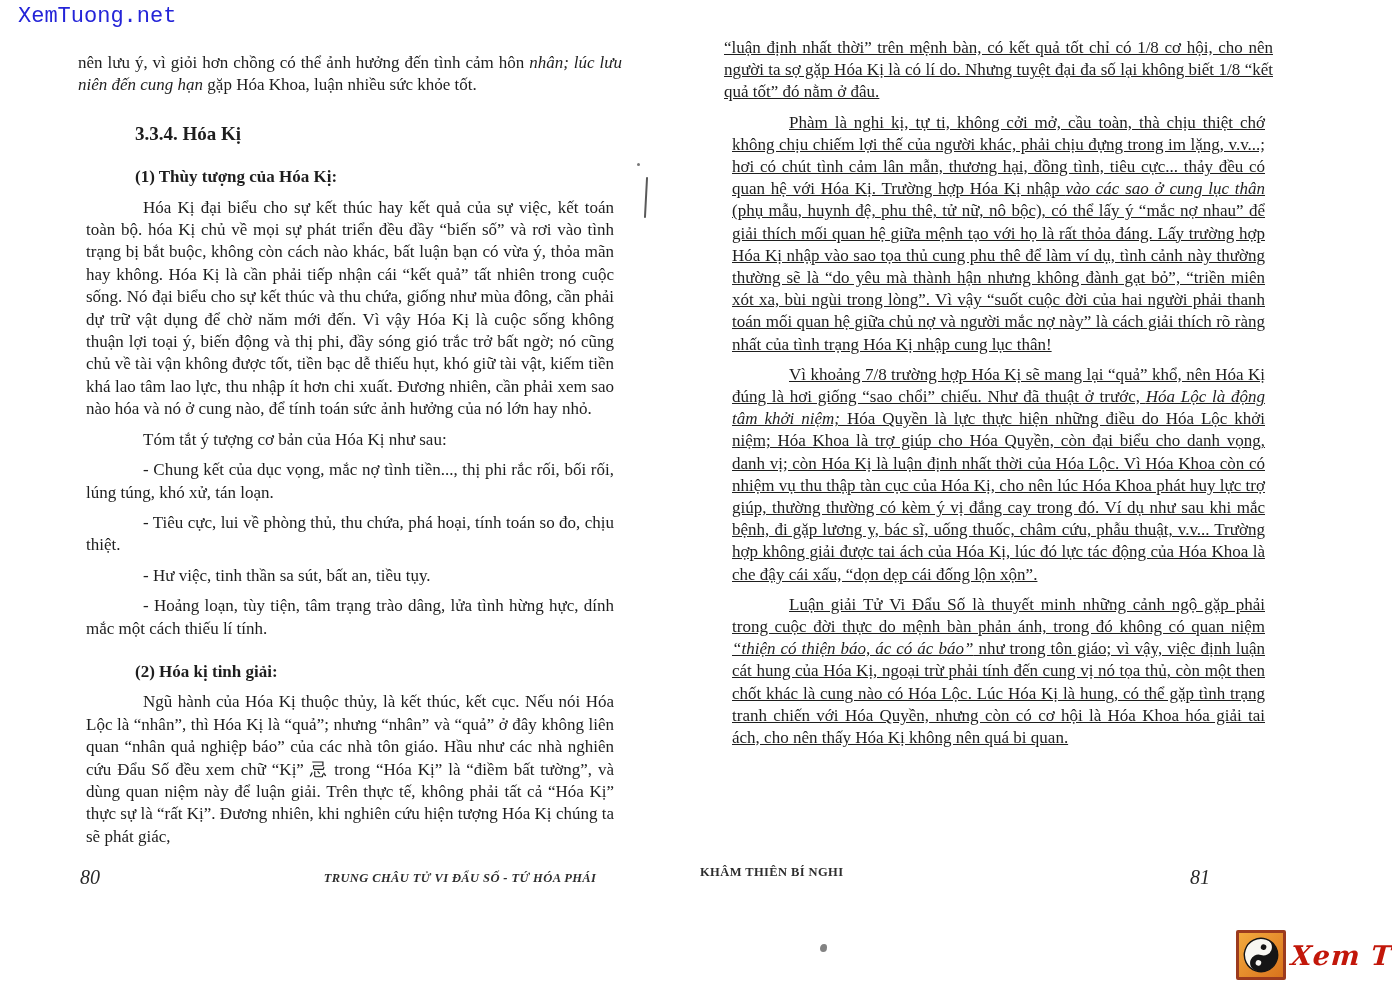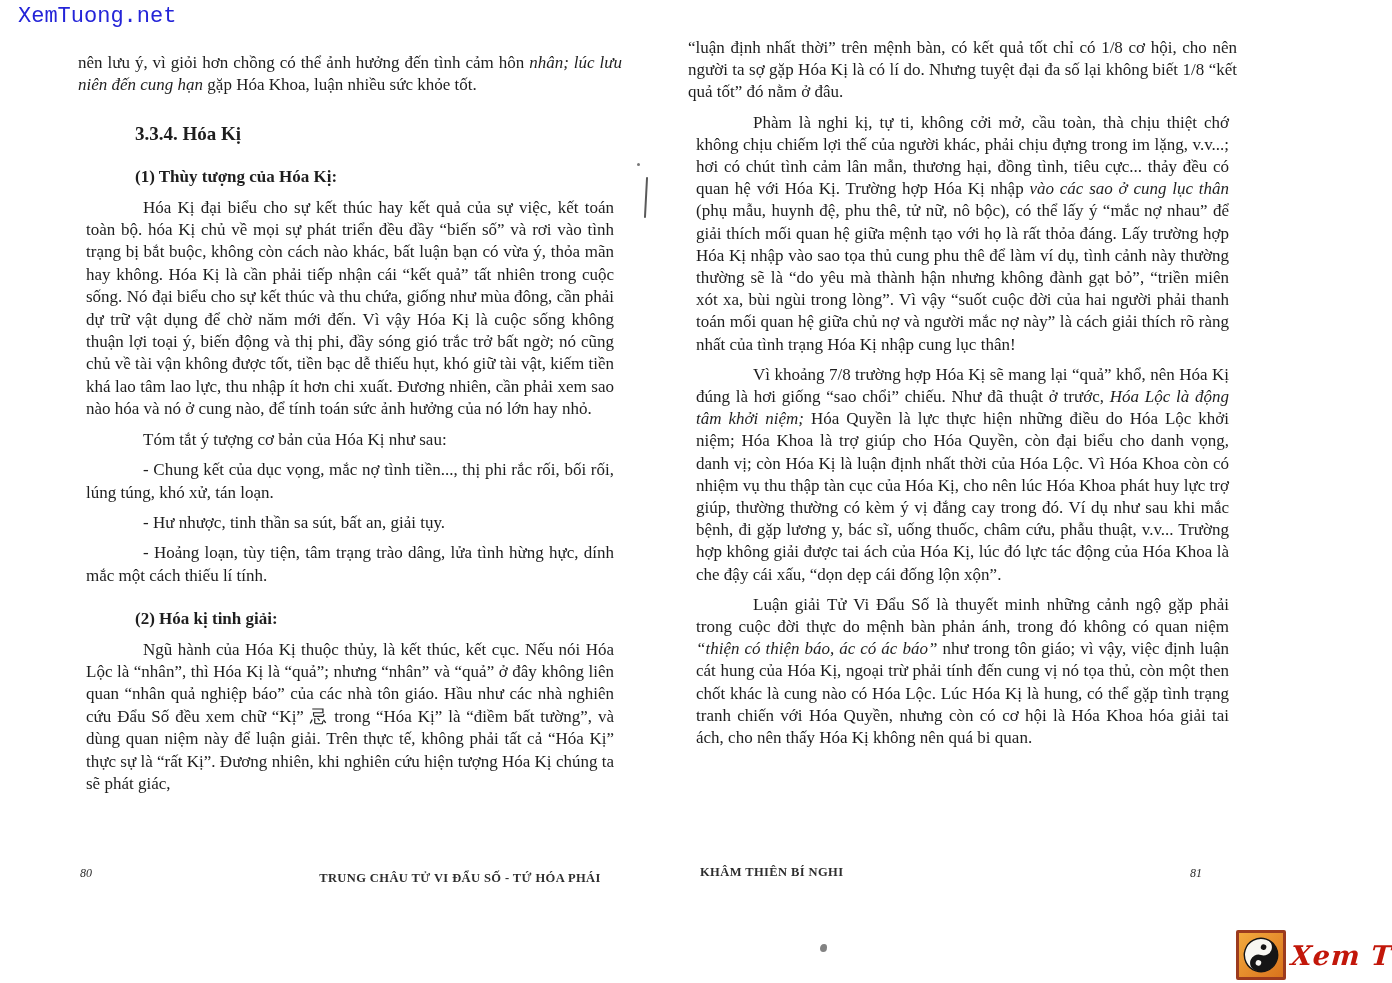--- a/index.html
+++ b/index.html
@@ -9,32 +9,32 @@
     font-family:"Liberation Serif", serif;
   }
   .col{
     position:absolute;
     text-align:justify;
     font-size:17px;
     line-height:22.4px;
     color:#1e1e1e;
   }
   #left-col{left:78px;top:52px;width:544px;}
-  #right-col{left:688px;top:37px;width:549px;line-height:22.2px;}
+  #right-col{left:724px;top:37px;width:549px;line-height:22.2px;text-decoration:underline;}
   .p{margin:8px;text-indent:57px;}
   .p0{margin:0;text-indent:0;}
   .h1{margin:26px 0 0 57px;font-weight:bold;font-size:19px;text-align:left;}
   .h2{margin:21px 0 0 57px;font-weight:bold;text-align:left;}
   .em{font-style:italic;}
   
-  .pagenum{position:absolute;font-style:italic;font-size:12px;color:#2a2a2a;}
+  .pagenum{position:absolute;font-style:italic;font-size:20px;color:#2a2a2a;}
   #pagenum-left{left:80px;top:866px;}
   #pagenum-right{left:1190px;top:866px;font-family:Liberation Serif, serif;}
   .running-title{position:absolute;font-weight:bold;font-size:12.5px;letter-spacing:0.4px;color:#2e2e2e;white-space:nowrap;}
-  #running-title-left{left:200px;top:871px;width:520px;text-align:center;}
+  #running-title-left{left:200px;top:871px;width:520px;text-align:center;font-style:italic;}
   #running-title-right{left:700px;top:865px;}
   
   #site-link{
     position:absolute;left:18px;top:4px;
     font-family:Liberation Mono, monospace;
     font-size:22px;color:#2424d8;text-decoration:none;
   }
   
   #brand{position:absolute;left:1236px;top:930px;display:flex;align-items:center;gap:5px;text-decoration:none;}
   #brand-box{
@@ -63,21 +63,22 @@
 
   <a id="site-link" href="#">XemTuong.net</a>
 
   <div id="left-col" class="col">
       <div class="p0"><span>nên lưu ý, vì giỏi hơn chồng có thể ảnh hưởng đến tình cảm hôn </span><span class="em">nhân; lúc lưu niên đến cung hạn</span><span> gặp Hóa Khoa, luận nhiều sức khỏe tốt.</span></div>
       <div class="h1"><span>3.3.4. Hóa Kị</span></div>
       <div class="h2"><span>(1) Thùy tượng của Hóa Kị:</span></div>
       <div class="p"><span>Hóa Kị đại biểu cho sự kết thúc hay kết quả của sự việc, kết toán toàn bộ. hóa Kị chủ về mọi sự phát triển đều đầy “biến số” và rơi vào tình trạng bị bắt buộc, không còn cách nào khác, bất luận bạn có vừa ý, thỏa mãn hay không. Hóa Kị là cần phải tiếp nhận cái “kết quả” tất nhiên trong cuộc sống. Nó đại biểu cho sự kết thúc và thu chứa, giống như mùa đông, cần phải dự trữ vật dụng để chờ năm mới đến. Vì vậy Hóa Kị là cuộc sống không thuận lợi toại ý, biến động và thị phi, đầy sóng gió trắc trở bất ngờ; nó cũng chủ về tài vận không được tốt, tiền bạc dễ thiếu hụt, khó giữ tài vật, kiếm tiền khá lao tâm lao lực, thu nhập ít hơn chi xuất. Đương nhiên, cần phải xem sao nào hóa và nó ở cung nào, để tính toán sức ảnh hưởng của nó lớn hay nhỏ.</span></div>
       <div class="p"><span>Tóm tắt ý tượng cơ bản của Hóa Kị như sau:</span></div>
       <div class="p"><span>- Chung kết của dục vọng, mắc nợ tình tiền..., thị phi rắc rối, bối rối, lúng túng, khó xử, tán loạn.</span></div>
-      <div class="p"><span>- Hư nhược, tinh thần sa sút, bất an, giải tụy.</span></div>
+      <div class="p"><span>- Tiêu cực, lui về phòng thủ, thu chứa, phá hoại, tính toán so đo, chịu thiệt.</span></div>
+      <div class="p"><span>- Hư việc, tinh thần sa sút, bất an, tiều tụy.</span></div>
       <div class="p"><span>- Hoảng loạn, tùy tiện, tâm trạng trào dâng, lửa tình hừng hực, dính mắc một cách thiếu lí tính.</span></div>
       <div class="h2"><span>(2) Hóa kị tinh giải:</span></div>
       <div class="p"><span>Ngũ hành của Hóa Kị thuộc thủy, là kết thúc, kết cục. Nếu nói Hóa Lộc là “nhân”, thì Hóa Kị là “quả”; nhưng “nhân” và “quả” ở đây không liên quan “nhân quả nghiệp báo” của các nhà tôn giáo. Hầu như các nhà nghiên cứu Đẩu Số đều xem chữ “Kị” 忌 trong “Hóa Kị” là “điềm bất tường”, và dùng quan niệm này để luận giải. Trên thực tế, không phải tất cả “Hóa Kị” thực sự là “rất Kị”. Đương nhiên, khi nghiên cứu hiện tượng Hóa Kị chúng ta sẽ phát giác,</span></div>
     </div>
 
   <div id="right-col" class="col">
       <div class="p0"><span>“luận định nhất thời” trên mệnh bàn, có kết quả tốt chỉ có 1/8 cơ hội, cho nên người ta sợ gặp Hóa Kị là có lí do. Nhưng tuyệt đại đa số lại không biết 1/8 “kết quả tốt” đó nằm ở đâu.</span></div>
       <div class="p"><span>Phàm là nghi kị, tự ti, không cởi mở, cầu toàn, thà chịu thiệt chớ không chịu chiếm lợi thế của người khác, phải chịu đựng trong im lặng, v.v...; hơi có chút tình cảm lân mẫn, thương hại, đồng tình, tiêu cực... thảy đều có quan hệ với Hóa Kị. Trường hợp Hóa Kị nhập </span><span class="em">vào các sao ở cung lục thân</span><span> (phụ mẫu, huynh đệ, phu thê, tử nữ, nô bộc), có thể lấy ý “mắc nợ nhau” để giải thích mối quan hệ giữa mệnh tạo với họ là rất thỏa đáng. Lấy trường hợp Hóa Kị nhập vào sao tọa thủ cung phu thê để làm ví dụ, tình cảnh này thường thường sẽ là “do yêu mà thành hận nhưng không đành gạt bỏ”, “triền miên xót xa, bùi ngùi trong lòng”. Vì vậy “suốt cuộc đời của hai người phải thanh toán mối quan hệ giữa chủ nợ và người mắc nợ này” là cách giải thích rõ ràng nhất của tình trạng Hóa Kị nhập cung lục thân!</span></div>
       <div class="p"><span>Vì khoảng 7/8 trường hợp Hóa Kị sẽ mang lại “quả” khổ, nên Hóa Kị đúng là hơi giống “sao chổi” chiếu. Như đã thuật ở trước, </span><span class="em">Hóa Lộc là động tâm khởi niệm;</span><span> Hóa Quyền là lực thực hiện những điều do Hóa Lộc khởi niệm; Hóa Khoa là trợ giúp cho Hóa Quyền, còn đại biểu cho danh vọng, danh vị; còn Hóa Kị là luận định nhất thời của Hóa Lộc. Vì Hóa Khoa còn có nhiệm vụ thu thập tàn cục của Hóa Kị, cho nên lúc Hóa Khoa phát huy lực trợ giúp, thường thường có kèm ý vị đắng cay trong đó. Ví dụ như sau khi mắc bệnh, đi gặp lương y, bác sĩ, uống thuốc, châm cứu, phẫu thuật, v.v... Trường hợp không giải được tai ách của Hóa Kị, lúc đó lực tác động của Hóa Khoa là che đậy cái xấu, “dọn dẹp cái đống lộn xộn”.</span></div>
       <div class="p"><span>Luận giải Tử Vi Đẩu Số là thuyết minh những cảnh ngộ gặp phải trong cuộc đời thực do mệnh bàn phản ánh, trong đó không có quan niệm </span><span class="em">“thiện có thiện báo, ác có ác báo”</span><span> như trong tôn giáo; vì vậy, việc định luận cát hung của Hóa Kị, ngoại trừ phải tính đến cung vị nó tọa thủ, còn một then chốt khác là cung nào có Hóa Lộc. Lúc Hóa Kị là hung, có thể gặp tình trạng tranh chiến với Hóa Quyền, nhưng còn có cơ hội là Hóa Khoa hóa giải tai ách, cho nên thấy Hóa Kị không nên quá bi quan.</span></div>

